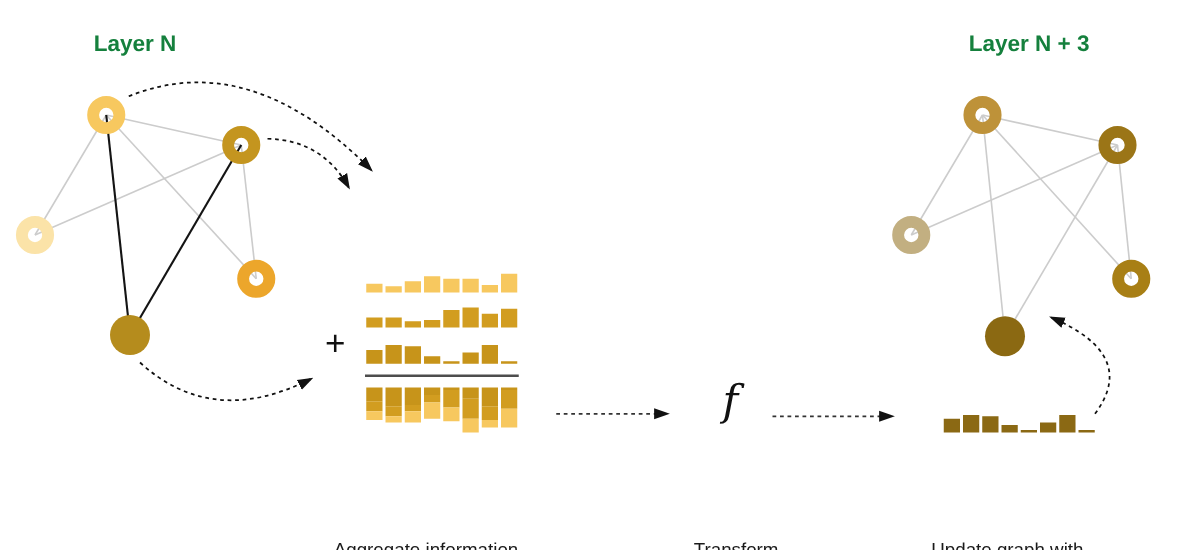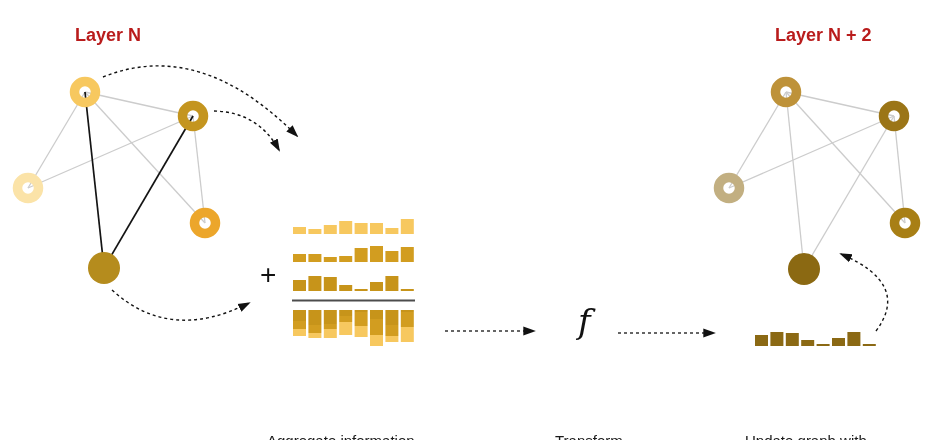--- a/index.html
+++ b/index.html
@@ -1,20 +1,20 @@
 <!DOCTYPE html>
 <html><head>
 <meta charset="utf-8">
 <style>
   html,body{margin:0;padding:0;background:#ffffff;}
   #stage{position:relative;width:952px;height:440px;background:#ffffff;overflow:hidden;
          font-family:"Liberation Sans",sans-serif;}
   #diagram-svg{position:absolute;left:0;top:0;}
   .abs{position:absolute;white-space:pre;}
-  .title{font-size:18px;font-weight:bold;color:#b91c1c;}
+  .title{font-size:18px;font-weight:bold;color:#15803d;}
   .caption{font-size:15px;line-height:17.5px;color:#1a1a1a;}
   .plus{font-size:28px;font-weight:500;color:#111;}
   .fsym{font-family:"DejaVu Serif",serif;font-style:italic;font-size:34px;color:#111;}
 </style>
 </head>
 <body>
 
 <div id="stage">
   <svg id="diagram-svg" width="952" height="440" viewBox="0 0 952 440">
       <defs>
@@ -115,21 +115,21 @@
         <rect x="785.8" y="333" width="13" height="13" fill="#8B6914"></rect>
         <rect x="801.2" y="340" width="13" height="6" fill="#8B6914"></rect>
         <rect x="816.6" y="344" width="13" height="2" fill="#8B6914"></rect>
         <rect x="832" y="338" width="13" height="8" fill="#8B6914"></rect>
         <rect x="847.4" y="332" width="13" height="14" fill="#8B6914"></rect>
         <rect x="862.8" y="344" width="13" height="2" fill="#8B6914"></rect>
       </g>
     </svg>
 
   <div class="abs title" style="left:75px;top:25px;">Layer N</div>
-  <div class="abs title" style="left:775px;top:25px;">Layer N + 2</div>
+  <div class="abs title" style="left:775px;top:25px;">Layer N + 3</div>
 
   <div class="abs plus" style="left:260px;top:259px;">+</div>
   <div class="abs fsym" style="left:578px;top:301px;">f</div>
 
   <div class="abs caption" style="left:267px;top:397px;">
     <div>Aggregate information</div>
     
   </div>
   <div class="abs caption" style="left:555px;top:397px;">
     <div>Transform</div>

